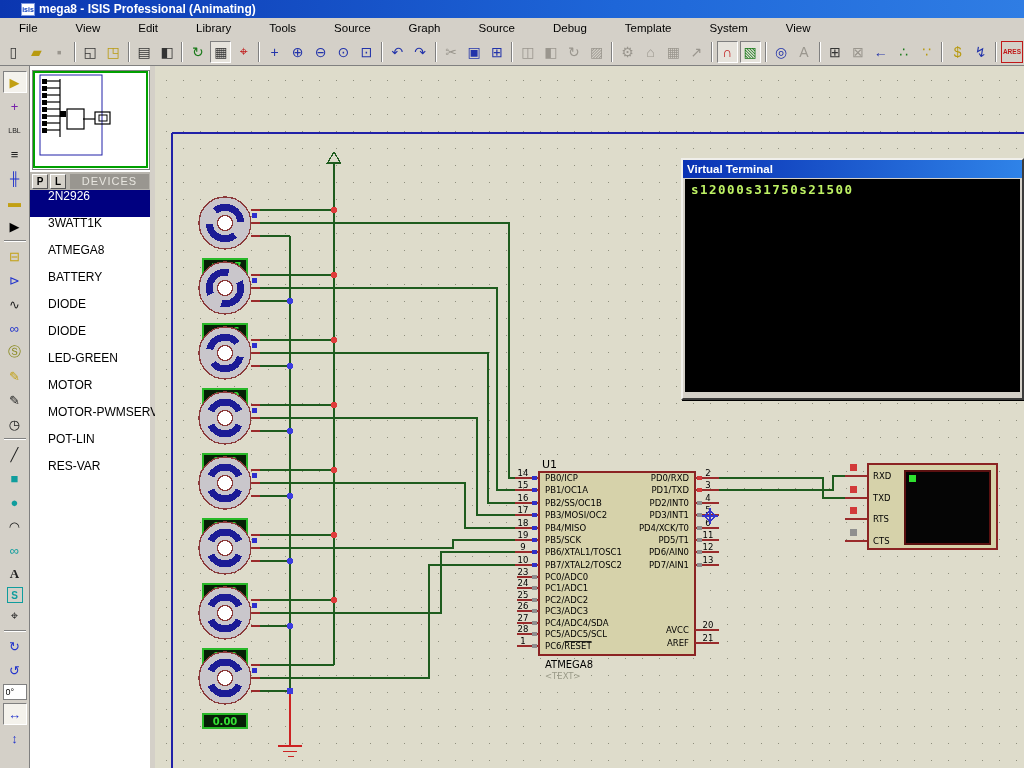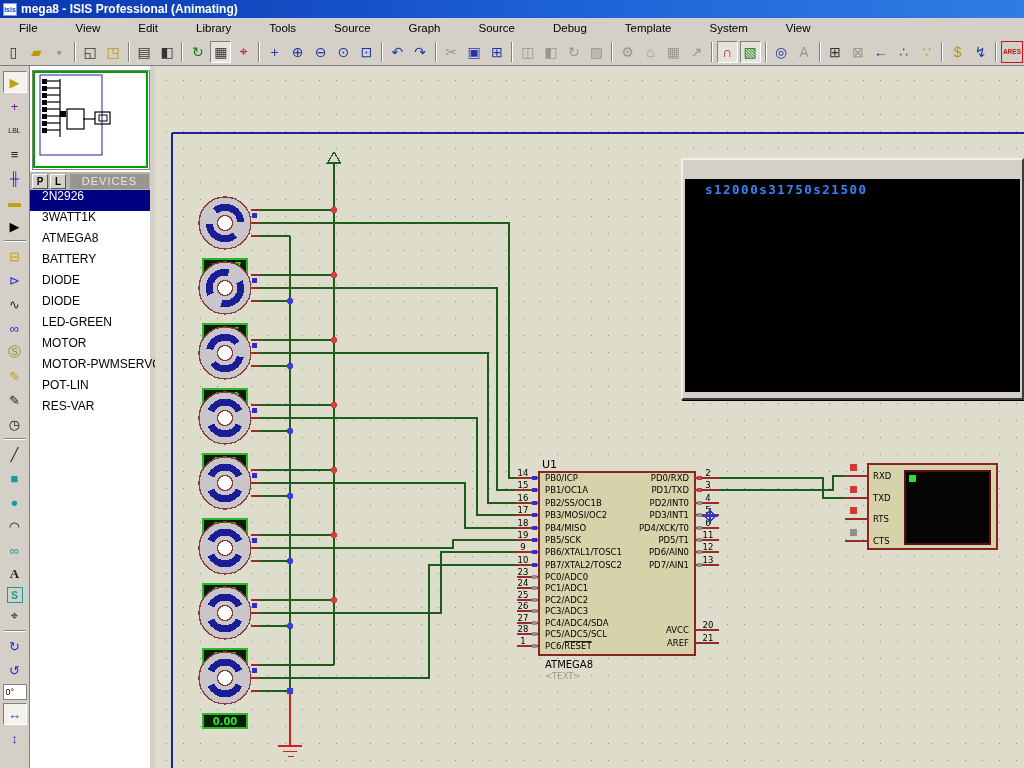--- a/index.html
+++ b/index.html
@@ -2,21 +2,21 @@
 <html><head>
 <meta charset="utf-8">
 <style>
   * { margin:0; padding:0; box-sizing:border-box; }
   html,body { width:1024px; height:768px; overflow:hidden;
     font-family:"Liberation Sans", sans-serif; background:#d4d0c8; }
 
   
   #titlebar { position:absolute; left:0; top:0; width:1024px; height:18px;
     background:linear-gradient(90deg,#0b36b0 0%,#1e66d8 60%,#2f7de4 100%);
-    color:#fff; font-weight:bold; font-size:12px; display:flex; align-items:center; gap:4px; padding-left:3px; }
+    color:#fff; font-weight:bold; font-size:12px; display:flex; align-items:center; gap:4px; padding-left:21px; }
   #app-icon { width:14px; height:13px; background:#fff; border:1px solid #7a96df;
     color:#1040c0; font-size:7px; font-weight:bold; display:flex; align-items:center; justify-content:center; }
   #menubar { position:absolute; left:0; top:18px; width:1024px; height:20px;
     background:#d4d0c8; display:flex; align-items:center; font-size:11.5px; color:#000; }
   .menu-item { padding:2px 19px; cursor:default; }
   #toolbar { position:absolute; left:0; top:38px; width:1024px; height:28px;
     background:#d4d0c8; border-bottom:1px solid #808080; display:flex; align-items:center; padding-left:2px; }
   .tb { width:22px; height:22px; margin:0 1px; display:flex; align-items:center; justify-content:center;
     font-size:14px; color:#223; border:1px solid transparent; }
   .tb.pressed { border:1px solid; border-color:#808080 #fff #fff #808080; background:#e6e3dc; }
@@ -42,39 +42,39 @@
   #overview { position:absolute; left:2px; top:4px; width:118px; height:100px; background:#fff;
     border:1px solid #808080; }
   #pl-row { position:absolute; left:0px; top:106px; width:120px; height:18px; background:#b8b5ae;
     display:flex; align-items:center; }
   .plbtn { width:16px; height:15px; margin-left:2px; background:#d4d0c8; border:1px solid;
     border-color:#fff #555 #555 #fff; font-size:10px; font-weight:bold; display:flex; align-items:center; justify-content:center; }
   #devices-header { flex:1; text-align:center; color:#e8e6e0; background:#999690; margin:1px 1px 1px 4px;
     height:15px; font-size:11px; letter-spacing:1px; line-height:15px; }
   #device-list { position:absolute; left:0; top:124px; width:120px; bottom:0; background:#fff;
     font-size:12px; color:#000; }
-  .dev { height:21px; line-height:13.4px; padding-left:12px; white-space:nowrap; }
+  .dev { height:27px; line-height:13.4px; padding-left:18px; white-space:nowrap; }
   .dev.sel { background:#000080; color:#fff; }
 
   
   #canvas { position:absolute; left:155px; top:66px; width:869px; height:702px;
     background-color:#dedccb;
     background-image:radial-gradient(#8f8f7d 0.9px, transparent 1px);
     background-size:17px 17px; background-position:3px 6px; }
   #schsvg { position:absolute; left:0; top:0; }
   text { font-family:"DejaVu Sans", sans-serif; }
 
   
   #vtwin { position:absolute; left:681px; top:158px; width:343px; height:242px; background:#d4d0c8;
     border:2px solid; border-color:#f0efea #3c3c3c #3c3c3c #f0efea; box-shadow:1px 1px 0 #000; z-index:5; }
   #vt-title { height:18px; background:linear-gradient(90deg,#0a32b4,#2f83e8); color:#fff;
     font-weight:bold; font-size:11.5px; display:flex; align-items:center; padding-left:4px; }
   #vt-body { position:absolute; left:2px; right:2px; top:19px; bottom:6px; background:#000; overflow:hidden; }
-  #vt-text { color:#3b82f6; font-family:"DejaVu Sans Mono", monospace; font-weight:bold;
-    font-size:12.5px; letter-spacing:1.5px; padding:3px 20px; }
+  #vt-text { color:#bef264; font-family:"DejaVu Sans Mono", monospace; font-weight:bold;
+    font-size:12.5px; letter-spacing:1.5px; padding:3px 6px; }
 </style>
 </head>
 <body>
 
 <div id="titlebar">
   <div id="app-icon">isis</div>
   <span>mega8 - ISIS Professional (Animating)</span>
 </div>
 
 <div id="menubar">
@@ -576,16 +576,19 @@
       <text x="718" y="456">RTS</text>
       <text x="718" y="478">CTS</text>
     </g>
     <rect x="750" y="405" width="85" height="73" fill="#050505" stroke="#5a1010" stroke-width="2"></rect>
     <rect x="754" y="409" width="7" height="7" fill="#2ee02e"></rect>
   </g>
 </svg>
 </div>
 
 <div id="vtwin">
+  <div id="vt-title">
+    <span>Virtual Terminal</span>
+  </div>
   <div id="vt-body">
     <div id="vt-text">s12000s31750s21500</div>
   </div>
 </div>
 
 </body></html>

